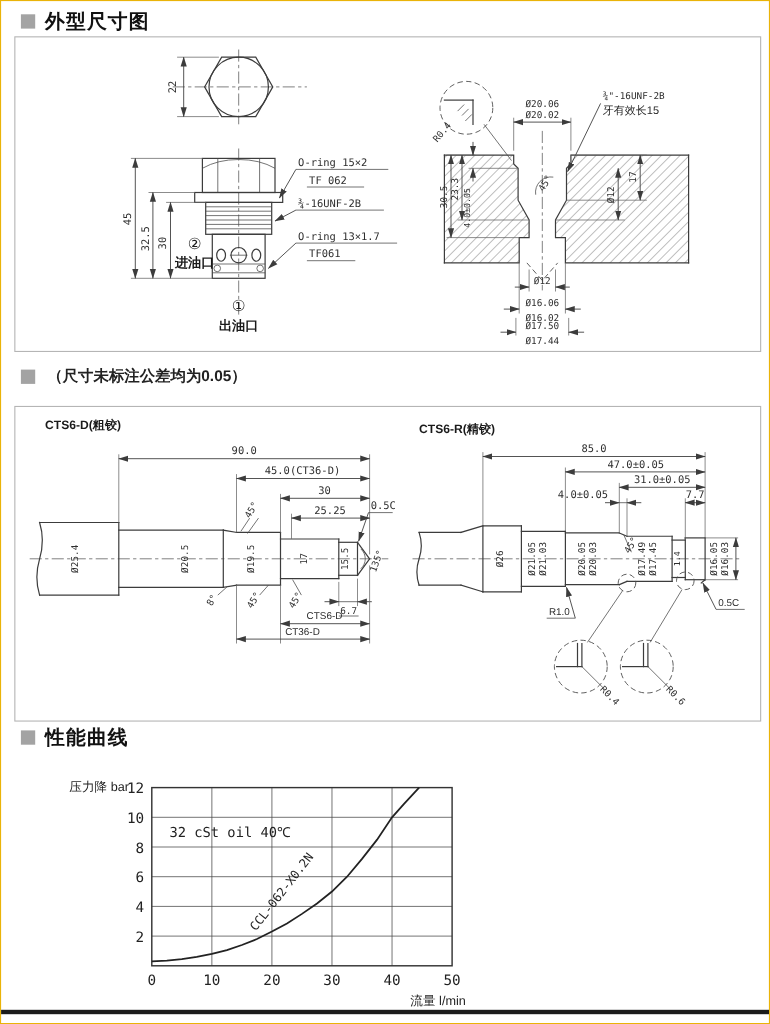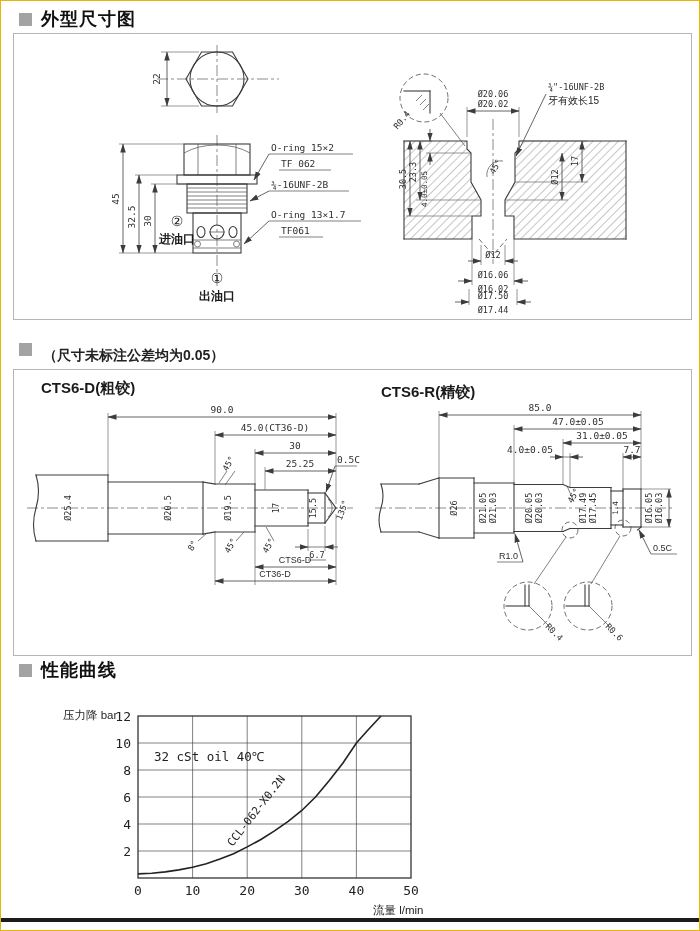--- a/index.html
+++ b/index.html
@@ -1,23 +1,23 @@
 <!DOCTYPE html>
 <html><head>
 <meta charset="utf-8">
 <style>
   html,body{margin:0;padding:0;background:#fff;}
   .page{position:relative;width:700px;height:931px;background:#ffffff;border:1px solid #eab308;
         font-family:"Liberation Sans",sans-serif;overflow:hidden;box-sizing:border-box;}
   .sec-header{position:absolute;display:flex;align-items:center;gap:9px;}
   .bullet{width:13px;height:13px;background:#a3a3a3;flex:0 0 auto;}
   .h-title{font-size:18px;font-weight:bold;color:#111;letter-spacing:1px;}
-  .h-sub{font-size:14px;font-weight:bold;color:#222;margin-left:2px;margin-top:14px;}
+  .h-sub{font-size:14px;font-weight:bold;color:#222;margin-left:2px;}
   .dbox{position:absolute;left:12px;width:679px;height:287px;border:1px solid #b5b5b5;background:#fff;box-sizing:border-box;}
-  .dtitle{position:absolute;font-size:15px;font-weight:bold;color:#1a1a1a;}
+  .dtitle{position:absolute;font-size:11px;font-weight:bold;color:#1a1a1a;}
   svg{position:absolute;overflow:visible;}
   .part{stroke:#3c3c3c;stroke-width:1.1;fill:none;stroke-linecap:square;}
   .thin{stroke:#4a4a4a;stroke-width:0.7;fill:none;}
   .ext{stroke:#6a6a6a;stroke-width:0.7;fill:none;}
   .dim{stroke:#3c3c3c;stroke-width:0.8;fill:none;}
   .cl{stroke:#5a5a5a;stroke-width:0.7;fill:none;stroke-dasharray:11 3 3 3;}
   .dash{stroke:#4a4a4a;stroke-width:0.8;fill:none;stroke-dasharray:5 3;}
   .hatchfill{fill:url(#hx);stroke:none;}
   text{fill:#2e2e2e;}
   .dt{font-family:"DejaVu Sans Mono",monospace;font-size:9.5px;}

